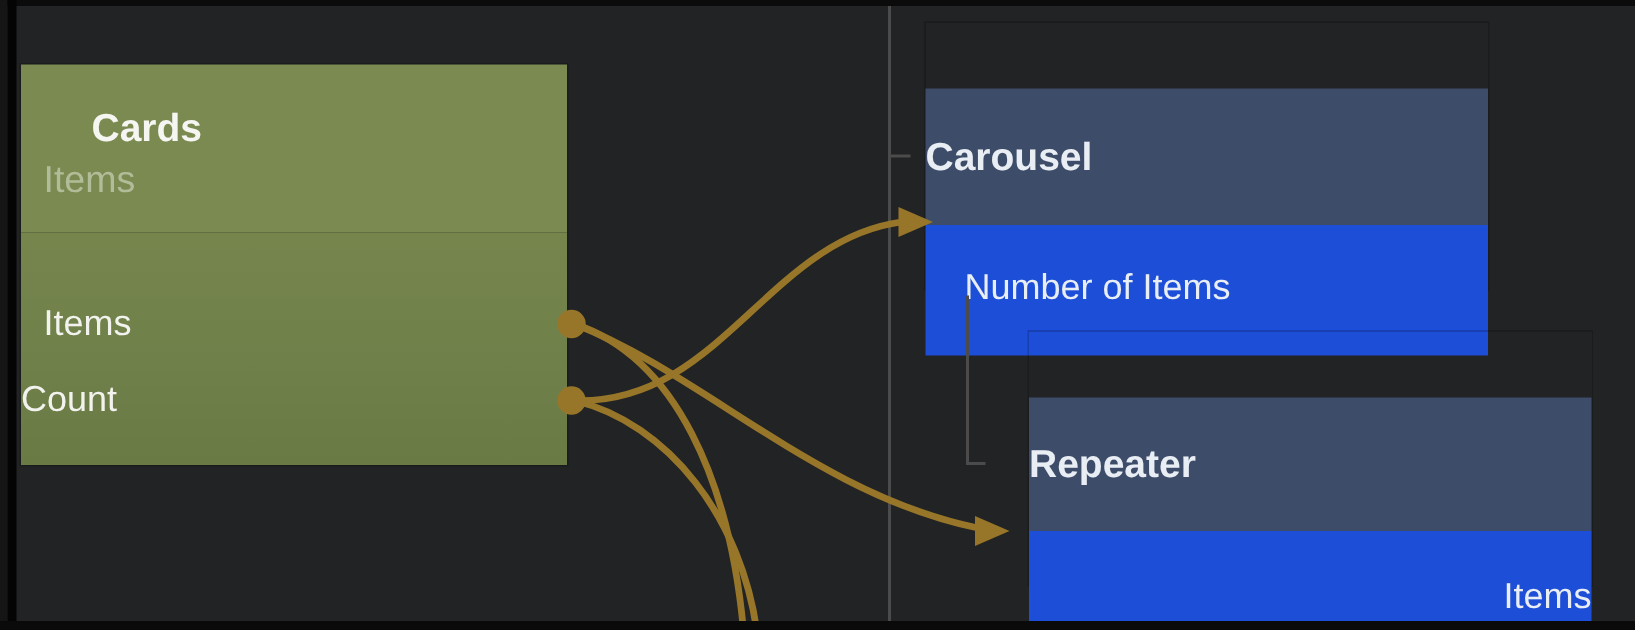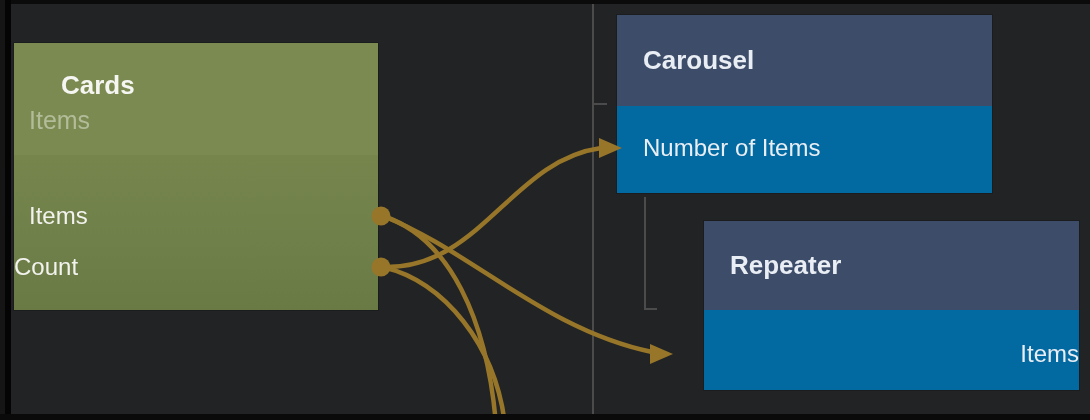--- a/index.html
+++ b/index.html
@@ -23,30 +23,30 @@
   .node-green .hd{height:112px;background:#7b8a51;padding:24px 0 0 15px;box-sizing:border-box;}
   .node-green .hd .title{font-size:26px;font-weight:600;color:#f5f5f2;line-height:36px;margin-left:32px;}
   .node-green .hd .subtitle{font-size:25px;font-weight:400;color:#b3bc99;line-height:34px;}
   .node-green .bd{height:155px;box-sizing:border-box;padding-top:35px;
     background:linear-gradient(180deg,#75854c 0%,#70804a 55%,#6a7a45 100%);}
   .row-g{height:51px;line-height:51px;font-size:24px;color:#f2f3ee;}
   .row-g.left{padding-left:15px;}
   .row-g.right{padding-right:21px;}
 
   
-  .node-blue .hd{background:#3d4d69;display:flex;align-items:center;padding-left:26px;box-sizing:border-box;}
+  .node-blue .hd{background:#3d4d69;display:flex;align-items:center;box-sizing:border-box;margin-top:44px;}
   .node-blue .hd .title{font-size:26px;font-weight:600;color:#e9edf4;}
-  .node-blue .bd{background:#0369a1;box-sizing:border-box;}
+  .node-blue .bd{background:#1d4ed8;box-sizing:border-box;}
   .row-b{height:48px;line-height:48px;font-size:24px;color:#e9eef5;padding-left:26px;}
 
   .node-carousel{left:617px;top:15px;width:375px;height:178px;}
   .node-carousel .hd{height:91px;}
   .node-carousel .bd{height:87px;padding-top:18px;}
 
-  .node-repeater{left:704px;top:221px;width:375px;height:169px;text-align:right;}
+  .node-repeater{left:686px;top:221px;width:375px;height:169px;text-align:right;}
   .node-repeater .hd{height:89px;}
   .node-repeater .bd{height:80px;padding-top:20px;}
 
   .wires{position:absolute;left:0;top:0;z-index:5;pointer-events:none;}
 </style>
 </head>
 <body>
 
 <div class="canvas">
 

